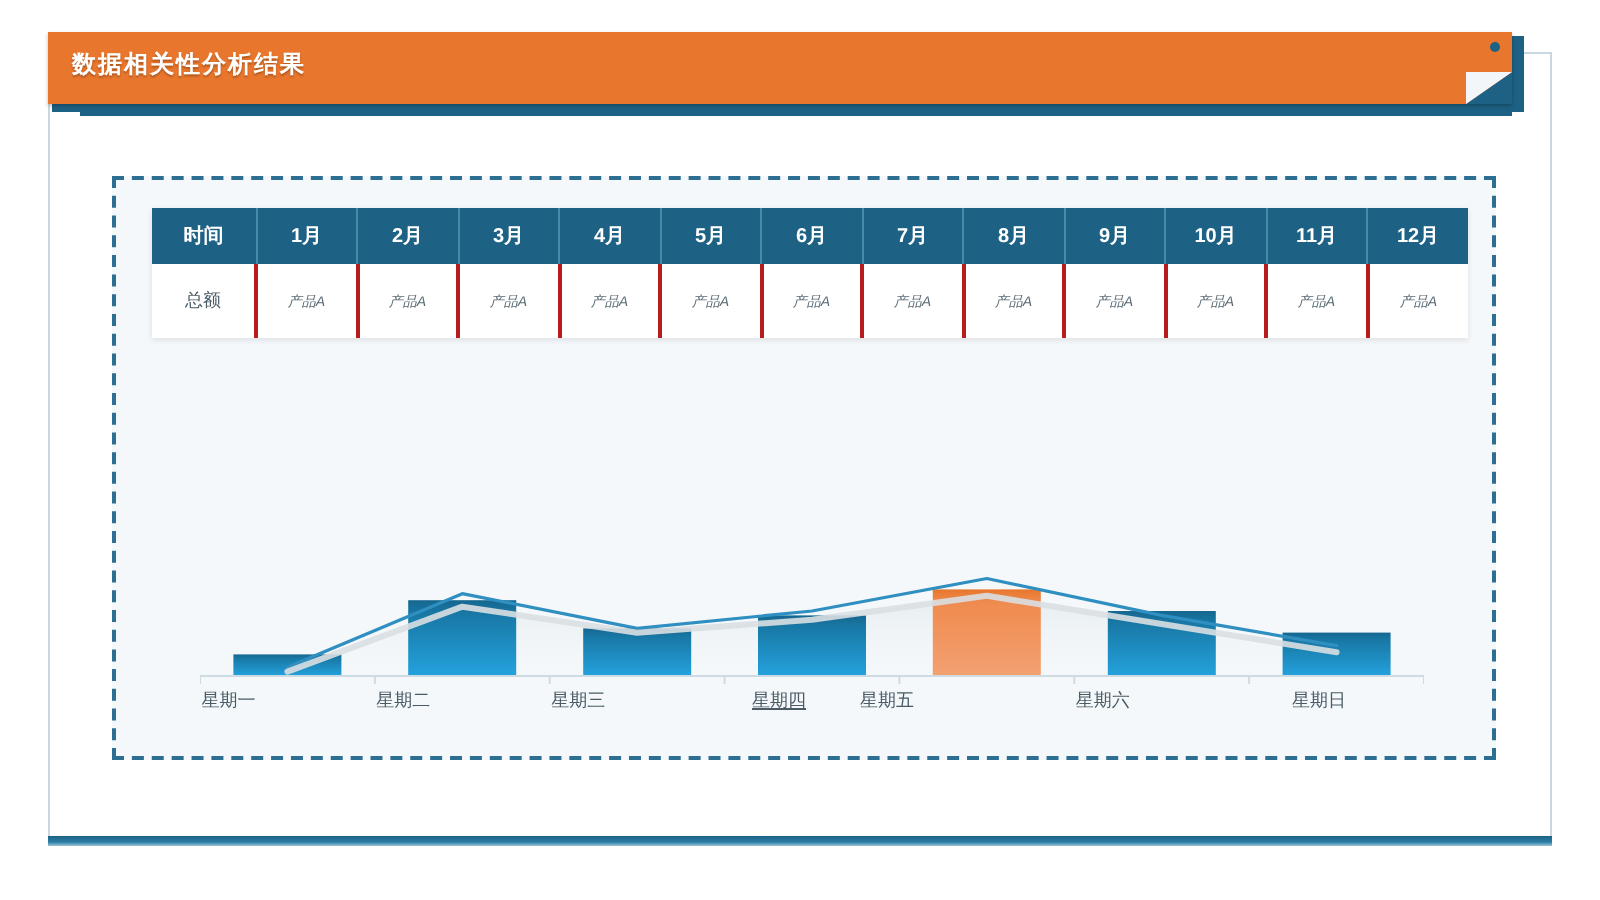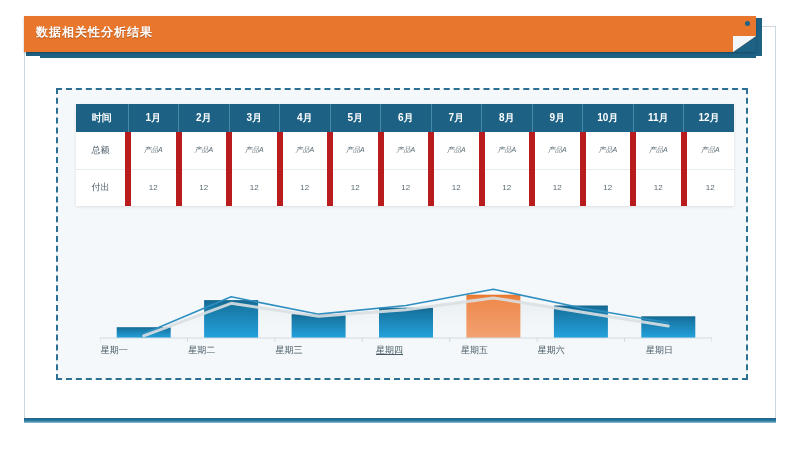--- a/index.html
+++ b/index.html
@@ -80,21 +80,21 @@
     font-size:10px;font-weight:bold;
     height:28px;text-align:center;vertical-align:middle;
     border-right:1px solid #4a8aa9;
     box-sizing:border-box;
     margin-top:39px;
   }
   .data-table th:last-child{border-right:none;}
   .data-table td{
     height:37px;text-align:center;vertical-align:middle;
     font-size:8px;color:#5a6b75;
-    border-right:6px solid #b91c1c;
+    border-right:2px solid #b91c1c;
     border-bottom:1px solid #e6edf1;
     background:#ffffff;
     box-sizing:border-box;
   }
   .data-table td:last-child{border-right:none;}
   .data-table tr:last-child td{border-bottom:none;}
   td.rowhead{color:#4a5b66;font-size:9px;}
   td.prod{font-style:italic;font-size:7px;color:#5a6b75;}
   .col-first{width:52px;}
 
@@ -171,35 +171,20 @@
           <td class="prod">产品A</td>
           <td class="prod">产品A</td>
           <td class="prod">产品A</td>
           <td class="prod">产品A</td>
           <td class="prod">产品A</td>
           <td class="prod">产品A</td>
           <td class="prod">产品A</td>
           <td class="prod">产品A</td>
           <td class="prod">产品A</td>
         </tr>
-        <tr>
-          <td class="rowhead">付出</td>
-          <td>12</td>
-          <td>12</td>
-          <td>12</td>
-          <td>12</td>
-          <td>12</td>
-          <td>12</td>
-          <td>12</td>
-          <td>12</td>
-          <td>12</td>
-          <td>12</td>
-          <td>12</td>
-          <td>12</td>
-        </tr>
       </tbody>
   </table>
 
   <div class="chart">
     <svg id="chart-svg" width="612" height="86" viewBox="0 0 612 86">
       <defs>
         <linearGradient id="gradBlue" x1="0" y1="0" x2="0" y2="1">
           <stop offset="0%" stop-color="#15678f"></stop>
           <stop offset="18%" stop-color="#1878a5"></stop>
           <stop offset="100%" stop-color="#24a2dd"></stop>
@@ -241,18 +226,18 @@
           <line x1="524.5714285714286" y1="56" x2="524.5714285714286" y2="60" stroke="#cfdbe2" stroke-width="1"></line>
           <line x1="612" y1="56" x2="612" y2="60" stroke="#cfdbe2" stroke-width="1"></line>
         </g>
     </svg>
   </div>
   <div class="chart-labels" id="chart-labels">
       <div class="chart-label" style="left: 0.714286px;">星期一</div>
       <div class="chart-label" style="left: 88.1429px;">星期二</div>
       <div class="chart-label" style="left: 175.571px;">星期三</div>
       <div class="chart-label" style="left: 276px; text-decoration: underline;">星期四</div>
-      <div class="chart-label" style="left: 361px;">星期五</div>
+      <div class="chart-label" style="left: 330px;">星期五</div>
       <div class="chart-label" style="left: 437.857px;">星期六</div>
       <div class="chart-label" style="left: 546px;">星期日</div>
     </div>
 
 </div>
 
 </body></html>

